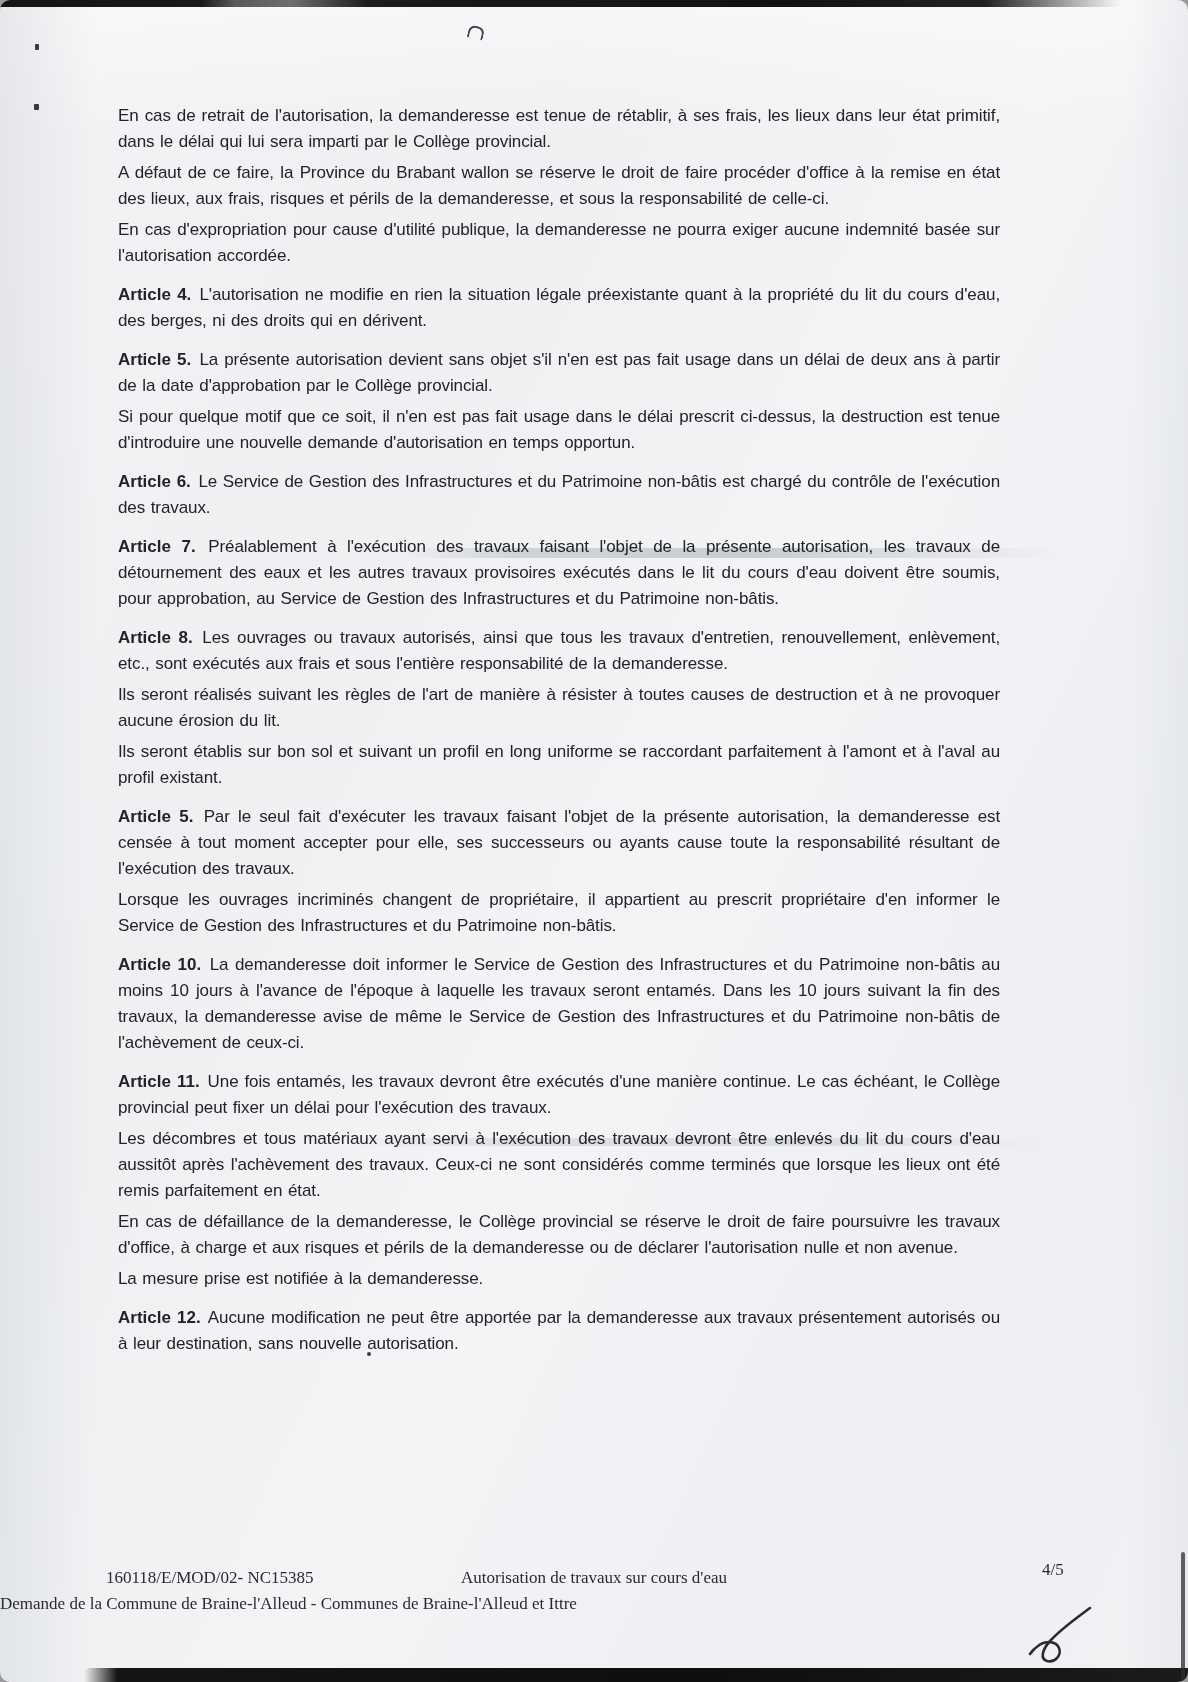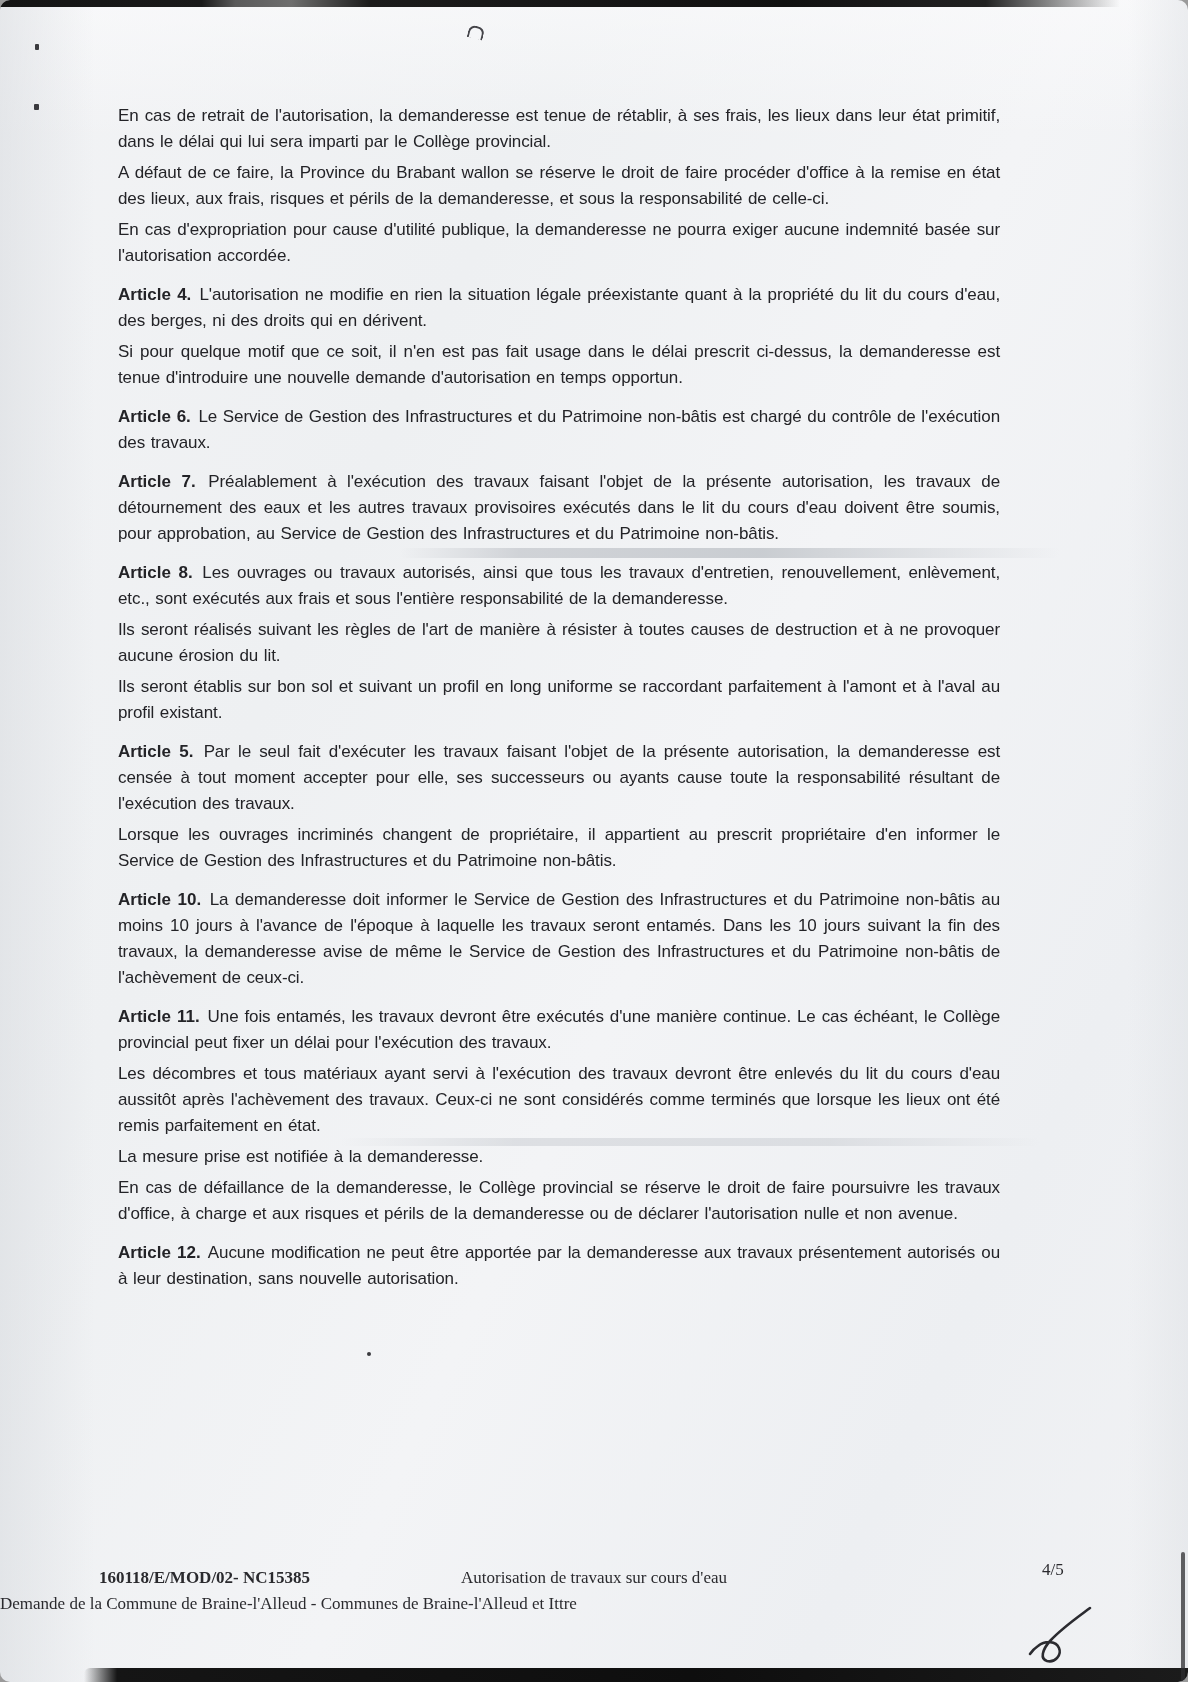--- a/index.html
+++ b/index.html
@@ -57,21 +57,21 @@
     text-align:justify;
     letter-spacing:-0.1px;
     word-spacing:1px;
   }
   .content p:first-child{margin-top:0;}
   .content p.article{margin-top:13px;}
   .content p b{letter-spacing:0;padding-right:2px;}
   
   .footer{position:absolute;left:0;top:1568px;width:1188px;height:60px;
     font-family:"Liberation Serif", serif;font-size:17px;color:#2a2a2e;}
-  .footer-ref{position:absolute;left:99px;top:0;font-weight:bold;}
+  .footer-ref{position:absolute;left:106px;top:0;}
   .footer-title{position:absolute;left:0;top:0;width:1188px;text-align:center;font-family:Liberation Serif, serif;}
   .footer-page{position:absolute;left:1042px;top:-8px;font-family:Liberation Serif, serif;}
   .footer-subtitle{position:absolute;left:0;top:26px;width:1160px;}
   
   .paraph{position:absolute;left:1028px;top:1604px;width:66px;height:62px;}
 </style>
 </head>
 <body>
 
 <div class="scan-page">
@@ -83,33 +83,34 @@
   <div class="squiggle"></div>
 
   <div class="crease crease-1"></div>
   <div class="crease crease-2"></div>
 
   <div class="content">
     <p>En cas de retrait de l'autorisation, la demanderesse est tenue de rétablir, à ses frais, les lieux dans leur état primitif, dans le délai qui lui sera imparti par le Collège provincial.</p>
     <p>A défaut de ce faire, la Province du Brabant wallon se réserve le droit de faire procéder d'office à la remise en état des lieux, aux frais, risques et périls de la demanderesse, et sous la responsabilité de celle-ci.</p>
     <p>En cas d'expropriation pour cause d'utilité publique, la demanderesse ne pourra exiger aucune indemnité basée sur l'autorisation accordée.</p>
     <p class="article"><b>Article 4.</b> <span>L'autorisation ne modifie en rien la situation légale préexistante quant à la propriété du lit du cours d'eau, des berges, ni des droits qui en dérivent.</span></p>
-    <p>Si pour quelque motif que ce soit, il n'en est pas fait usage dans le délai prescrit ci-dessus, la demanderesse est tenue d'introduire une nouvelle demande d'autorisation en temps opportun.</p>
+    <p class="article"><b>Article 5.</b> <span>La présente autorisation devient sans objet s'il n'en est pas fait usage dans un délai de deux ans à partir de la date d'approbation par le Collège provincial.</span></p>
+    <p>Si pour quelque motif que ce soit, il n'en est pas fait usage dans le délai prescrit ci-dessus, la destruction est tenue d'introduire une nouvelle demande d'autorisation en temps opportun.</p>
     <p class="article"><b>Article 6.</b> <span>Le Service de Gestion des Infrastructures et du Patrimoine non-bâtis est chargé du contrôle de l'exécution des travaux.</span></p>
     <p class="article"><b>Article 7.</b> <span>Préalablement à l'exécution des travaux faisant l'objet de la présente autorisation, les travaux de détournement des eaux et les autres travaux provisoires exécutés dans le lit du cours d'eau doivent être soumis, pour approbation, au Service de Gestion des Infrastructures et du Patrimoine non-bâtis.</span></p>
     <p class="article"><b>Article 8.</b> <span>Les ouvrages ou travaux autorisés, ainsi que tous les travaux d'entretien, renouvellement, enlèvement, etc., sont exécutés aux frais et sous l'entière responsabilité de la demanderesse.</span></p>
     <p>Ils seront réalisés suivant les règles de l'art de manière à résister à toutes causes de destruction et à ne provoquer aucune érosion du lit.</p>
     <p>Ils seront établis sur bon sol et suivant un profil en long uniforme se raccordant parfaitement à l'amont et à l'aval au profil existant.</p>
     <p class="article"><b>Article 5.</b> <span>Par le seul fait d'exécuter les travaux faisant l'objet de la présente autorisation, la demanderesse est censée à tout moment accepter pour elle, ses successeurs ou ayants cause toute la responsabilité résultant de l'exécution des travaux.</span></p>
     <p>Lorsque les ouvrages incriminés changent de propriétaire, il appartient au prescrit propriétaire d'en informer le Service de Gestion des Infrastructures et du Patrimoine non-bâtis.</p>
     <p class="article"><b>Article 10.</b> <span>La demanderesse doit informer le Service de Gestion des Infrastructures et du Patrimoine non-bâtis au moins 10 jours à l'avance de l'époque à laquelle les travaux seront entamés. Dans les 10 jours suivant la fin des travaux, la demanderesse avise de même le Service de Gestion des Infrastructures et du Patrimoine non-bâtis de l'achèvement de ceux-ci.</span></p>
     <p class="article"><b>Article 11.</b> <span>Une fois entamés, les travaux devront être exécutés d'une manière continue. Le cas échéant, le Collège provincial peut fixer un délai pour l'exécution des travaux.</span></p>
     <p>Les décombres et tous matériaux ayant servi à l'exécution des travaux devront être enlevés du lit du cours d'eau aussitôt après l'achèvement des travaux. Ceux-ci ne sont considérés comme terminés que lorsque les lieux ont été remis parfaitement en état.</p>
+    <p>En cas de défaillance de la demanderesse, le Collège provincial se réserve le droit de faire poursuivre les travaux d'office, à charge et aux risques et périls de la demanderesse ou de déclarer l'autorisation nulle et non avenue.</p>
     <p>La mesure prise est notifiée à la demanderesse.</p>
-    <p>En cas de défaillance de la demanderesse, le Collège provincial se réserve le droit de faire poursuivre les travaux d'office, à charge et aux risques et périls de la demanderesse ou de déclarer l'autorisation nulle et non avenue.</p>
     <p class="article"><b>Article 12.</b> <span>Aucune modification ne peut être apportée par la demanderesse aux travaux présentement autorisés ou à leur destination, sans nouvelle autorisation.</span></p>
   </div>
 
   <div class="speck speck-d"></div>
 
   <div class="footer">
     <span class="footer-ref">160118/E/MOD/02- NC15385</span>
     <span class="footer-title">Autorisation de travaux sur cours d'eau</span>
     <span class="footer-page">4/5</span>
     <span class="footer-subtitle">Demande de la Commune de Braine-l'Alleud - Communes de Braine-l'Alleud et Ittre</span>

